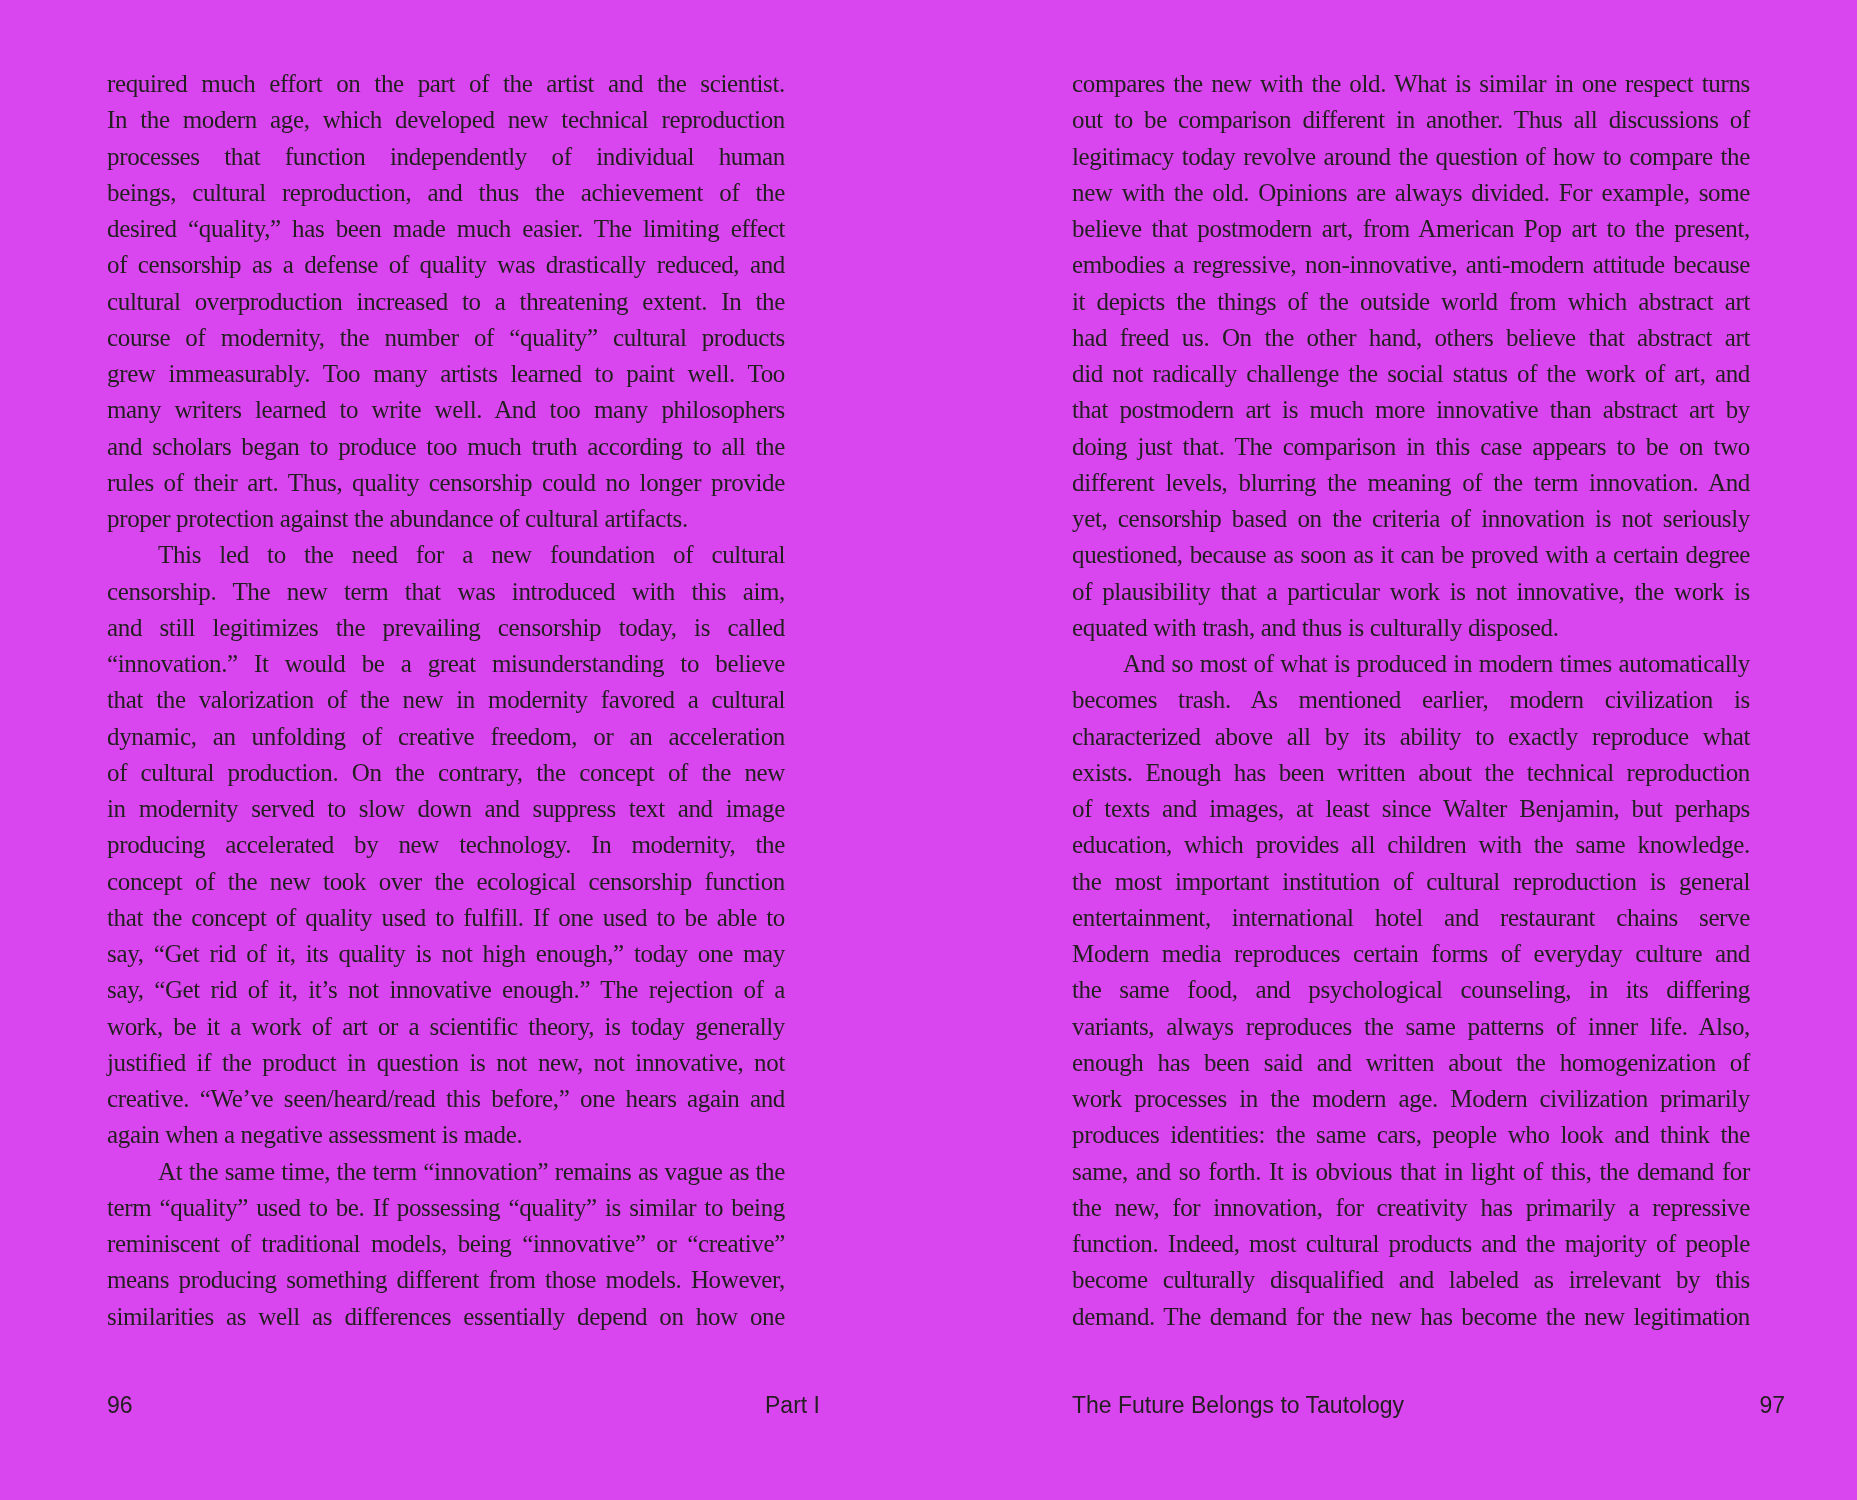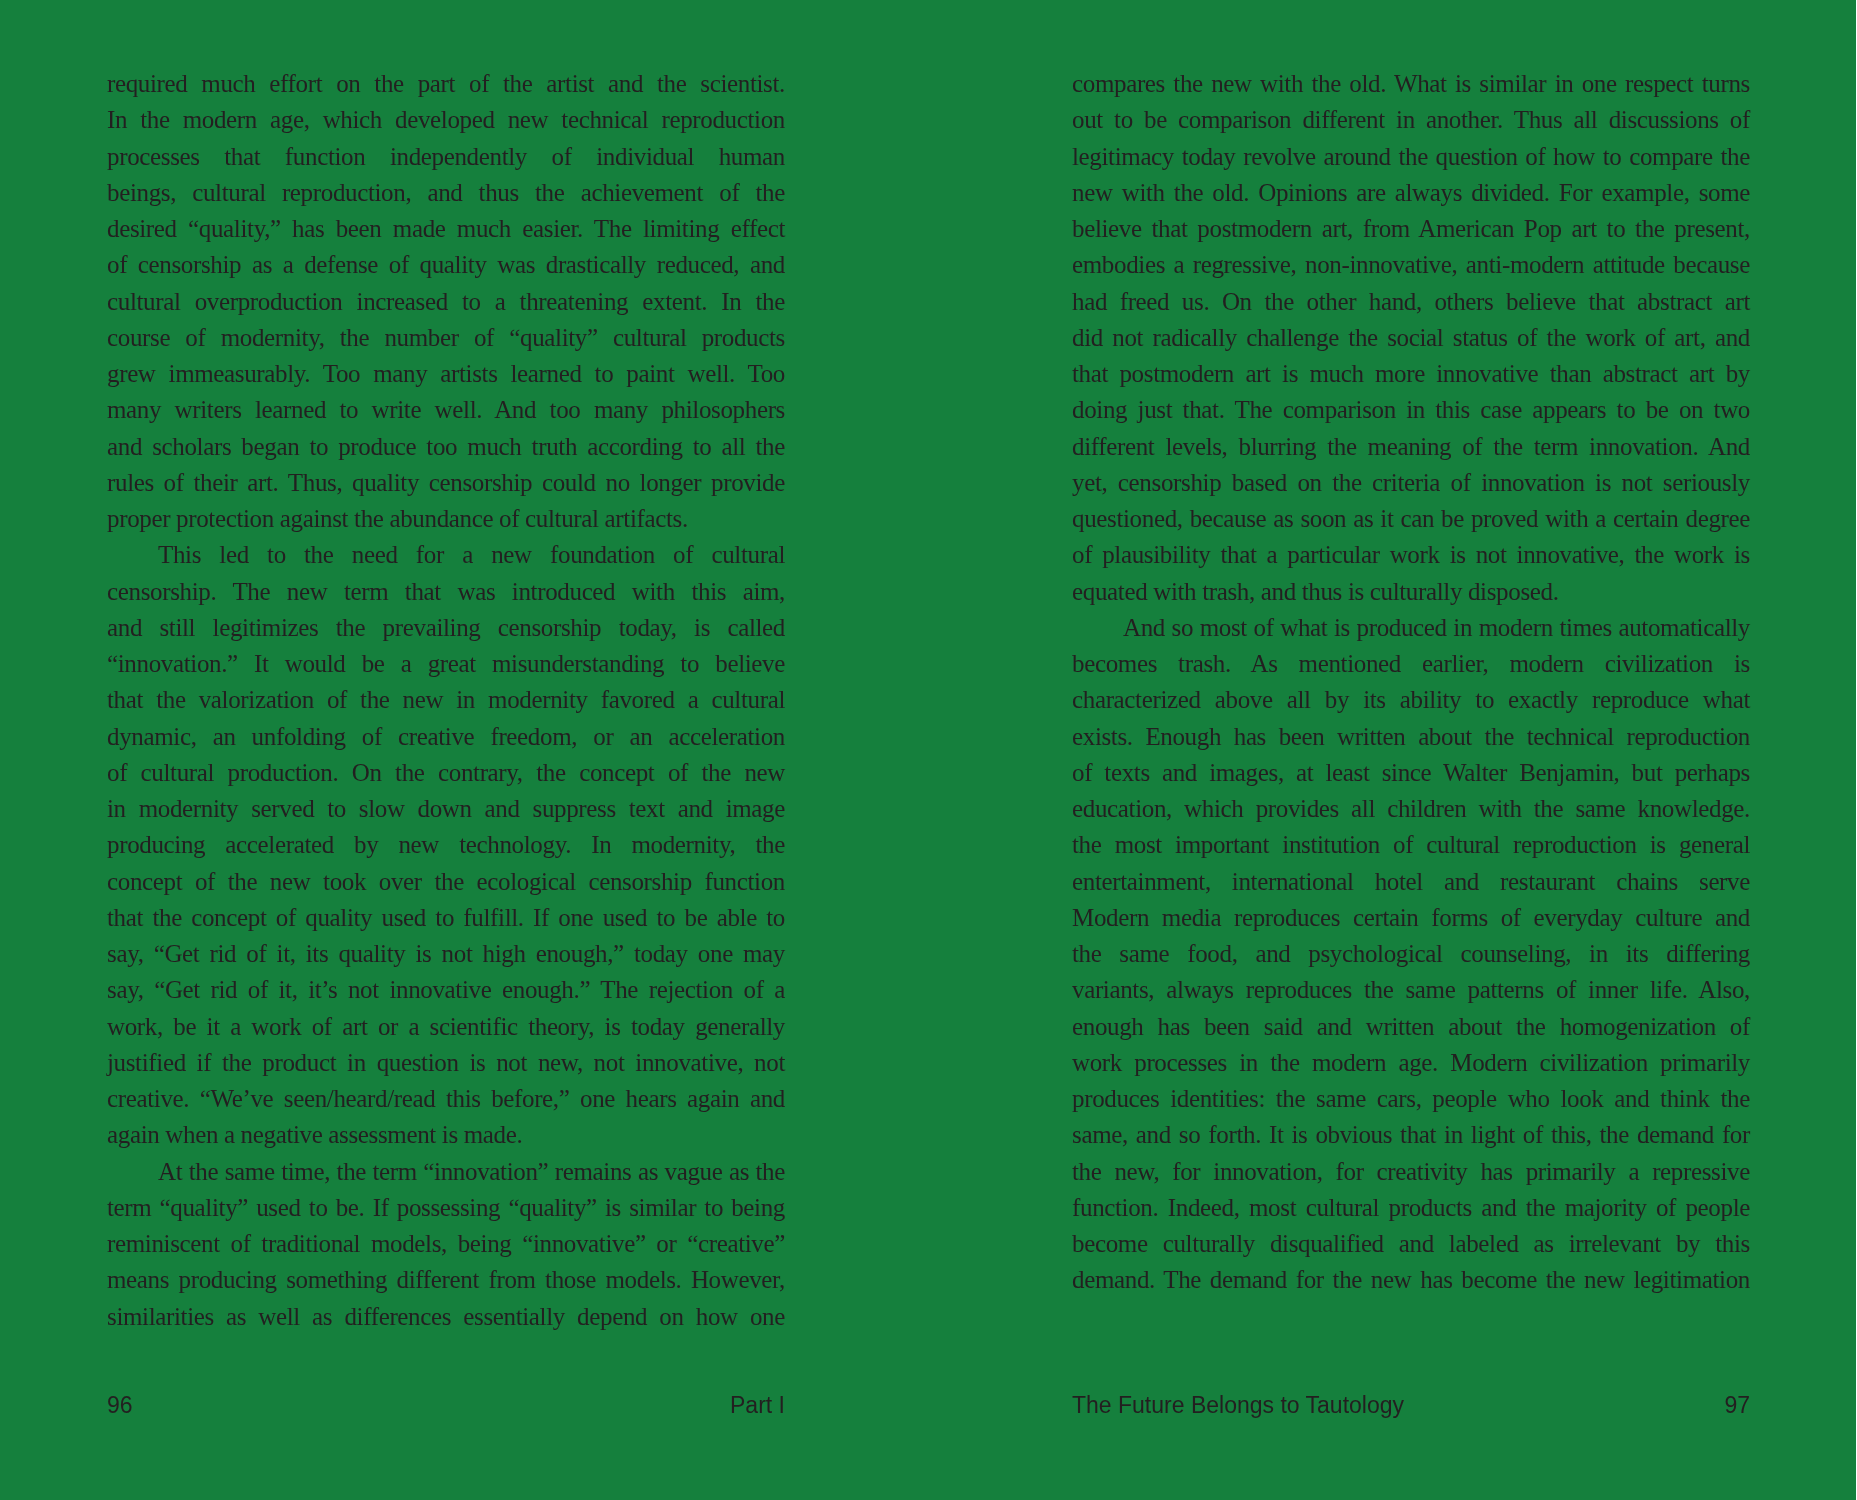--- a/index.html
+++ b/index.html
@@ -1,17 +1,17 @@
 <!DOCTYPE html>
 <html><head>
 <meta charset="utf-8">
 <style>
   html, body { margin: 0; padding: 0; background: #ffffff; }
   body { width: 1857px; height: 1500px; position: relative; overflow: hidden; }
-  .page { position: absolute; top: 0; height: 1500px; width: 928px; background: #15803d; }
+  .page { position: absolute; top: 0; height: 1500px; width: 928px; background: #d946ef; padding-left: 35px; }
   .page.left { left: 0; }
   .page.right { left: 928px; }
   .column {
     position: absolute; top: 66px; width: 678px;
     font-family: "Liberation Serif", "DejaVu Serif", serif;
     font-size: 25px; color: #231f20;
   }
   .page.left .column { left: 107px; }
   .page.right .column { left: 144px; }
   .line {
@@ -84,20 +84,21 @@
 
 <div class="page right">
   <div class="column">
       <div>
         <span class="line">compares the new with the old. What is similar in one respect turns</span>
         <span class="line">out to be comparison different in another. Thus all discussions of</span>
         <span class="line">legitimacy today revolve around the question of how to compare the</span>
         <span class="line">new with the old. Opinions are always divided. For example, some</span>
         <span class="line">believe that postmodern art, from American Pop art to the present,</span>
         <span class="line">embodies a regressive, non-innovative, anti-modern attitude because</span>
+        <span class="line">it depicts the things of the outside world from which abstract art</span>
         <span class="line">had freed us. On the other hand, others believe that abstract art</span>
         <span class="line">did not radically challenge the social status of the work of art, and</span>
         <span class="line">that postmodern art is much more innovative than abstract art by</span>
         <span class="line">doing just that. The comparison in this case appears to be on two</span>
         <span class="line">different levels, blurring the meaning of the term innovation. And</span>
         <span class="line">yet, censorship based on the criteria of innovation is not seriously</span>
         <span class="line">questioned, because as soon as it can be proved with a certain degree</span>
         <span class="line">of plausibility that a particular work is not innovative, the work is</span>
         <span class="line last">equated with trash, and thus is culturally disposed.</span>
       </div>

